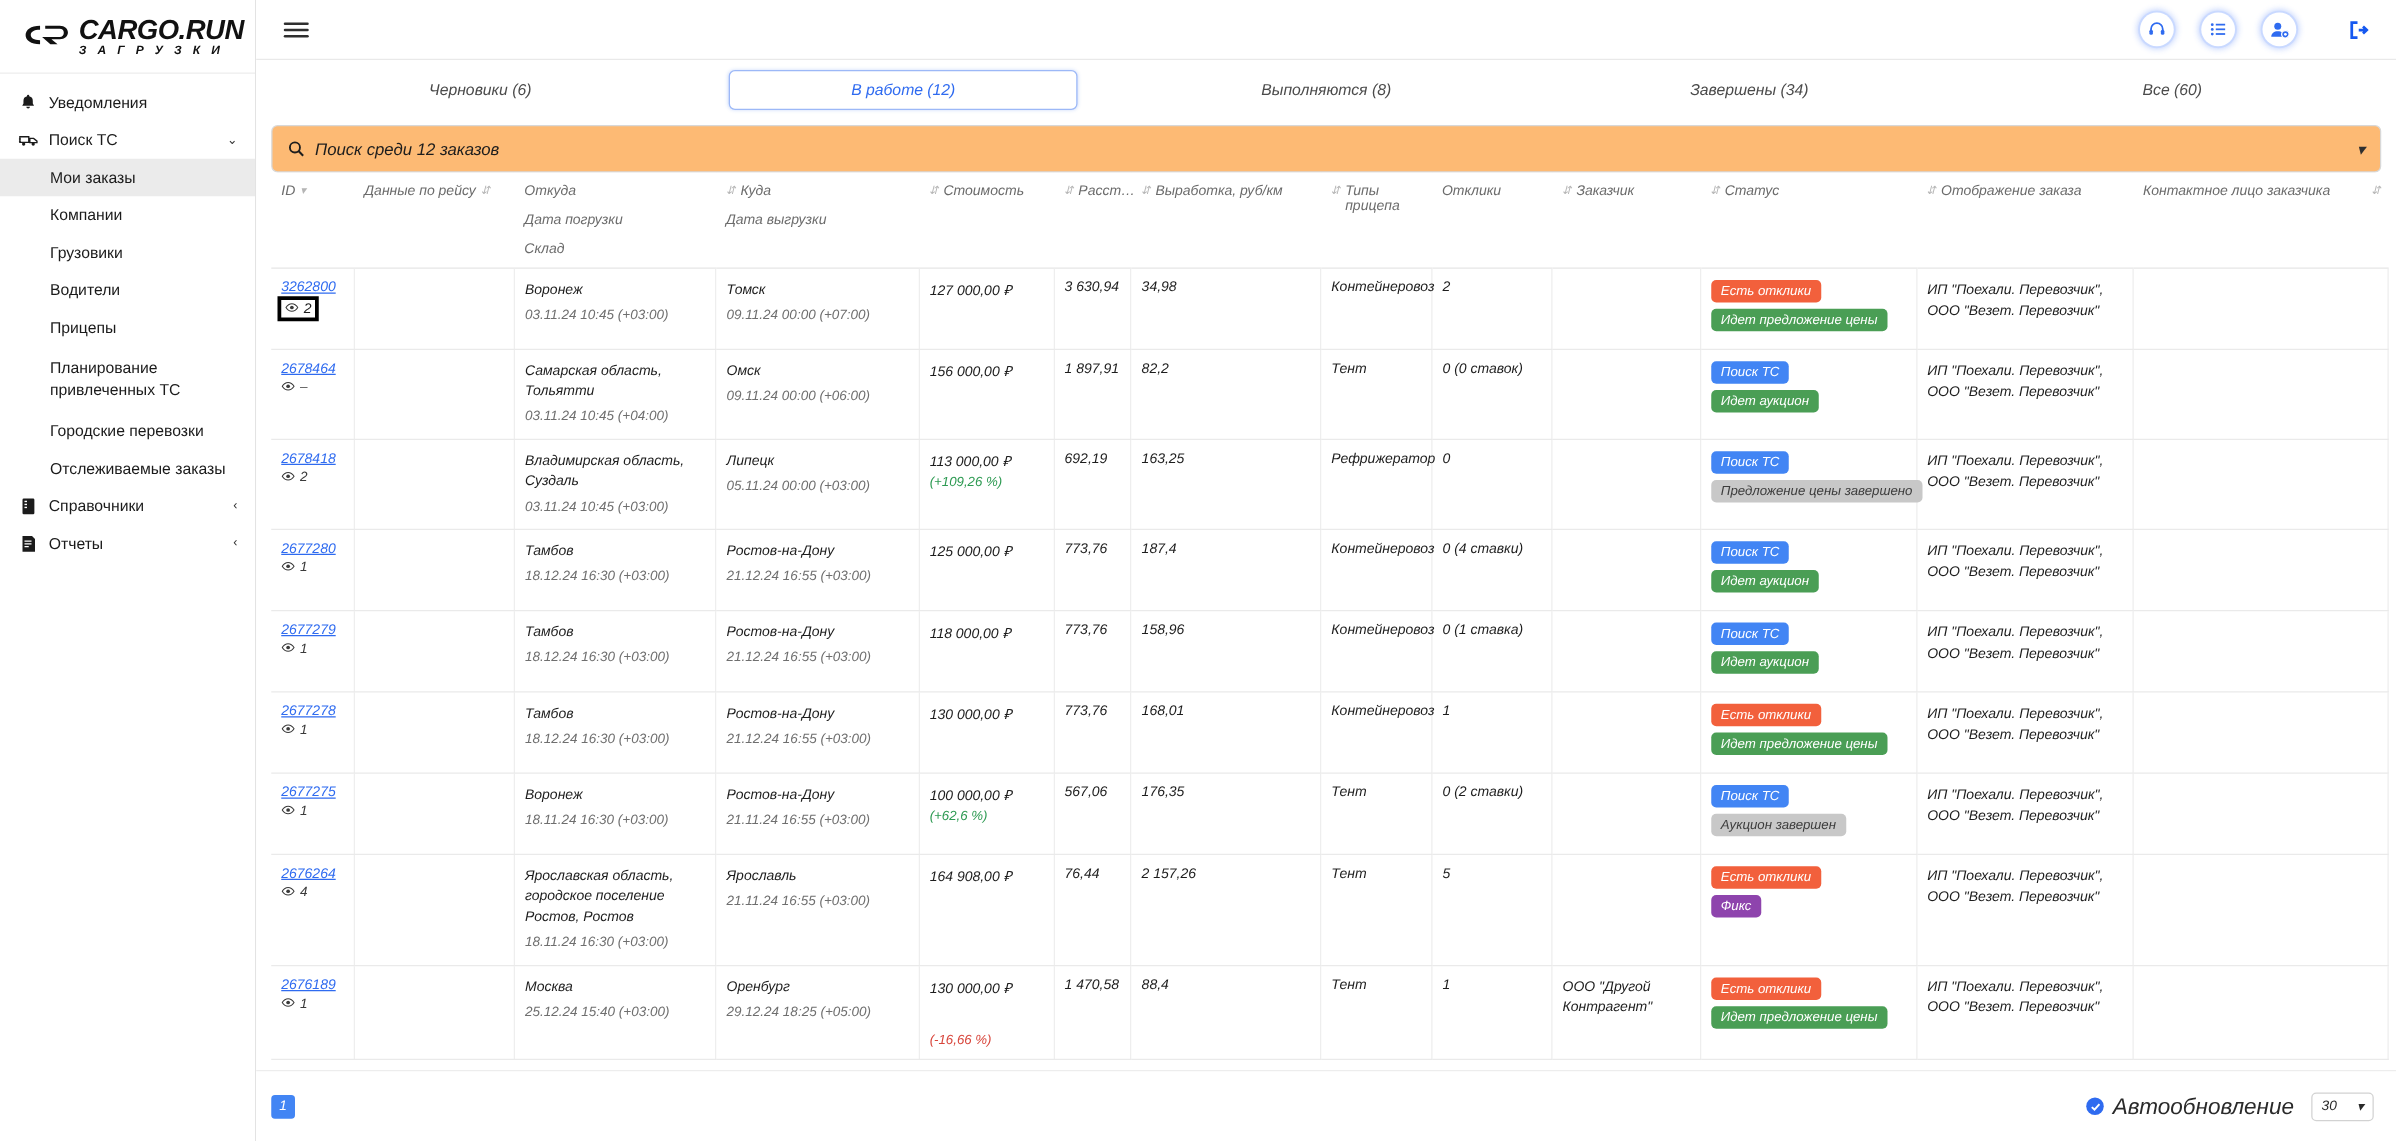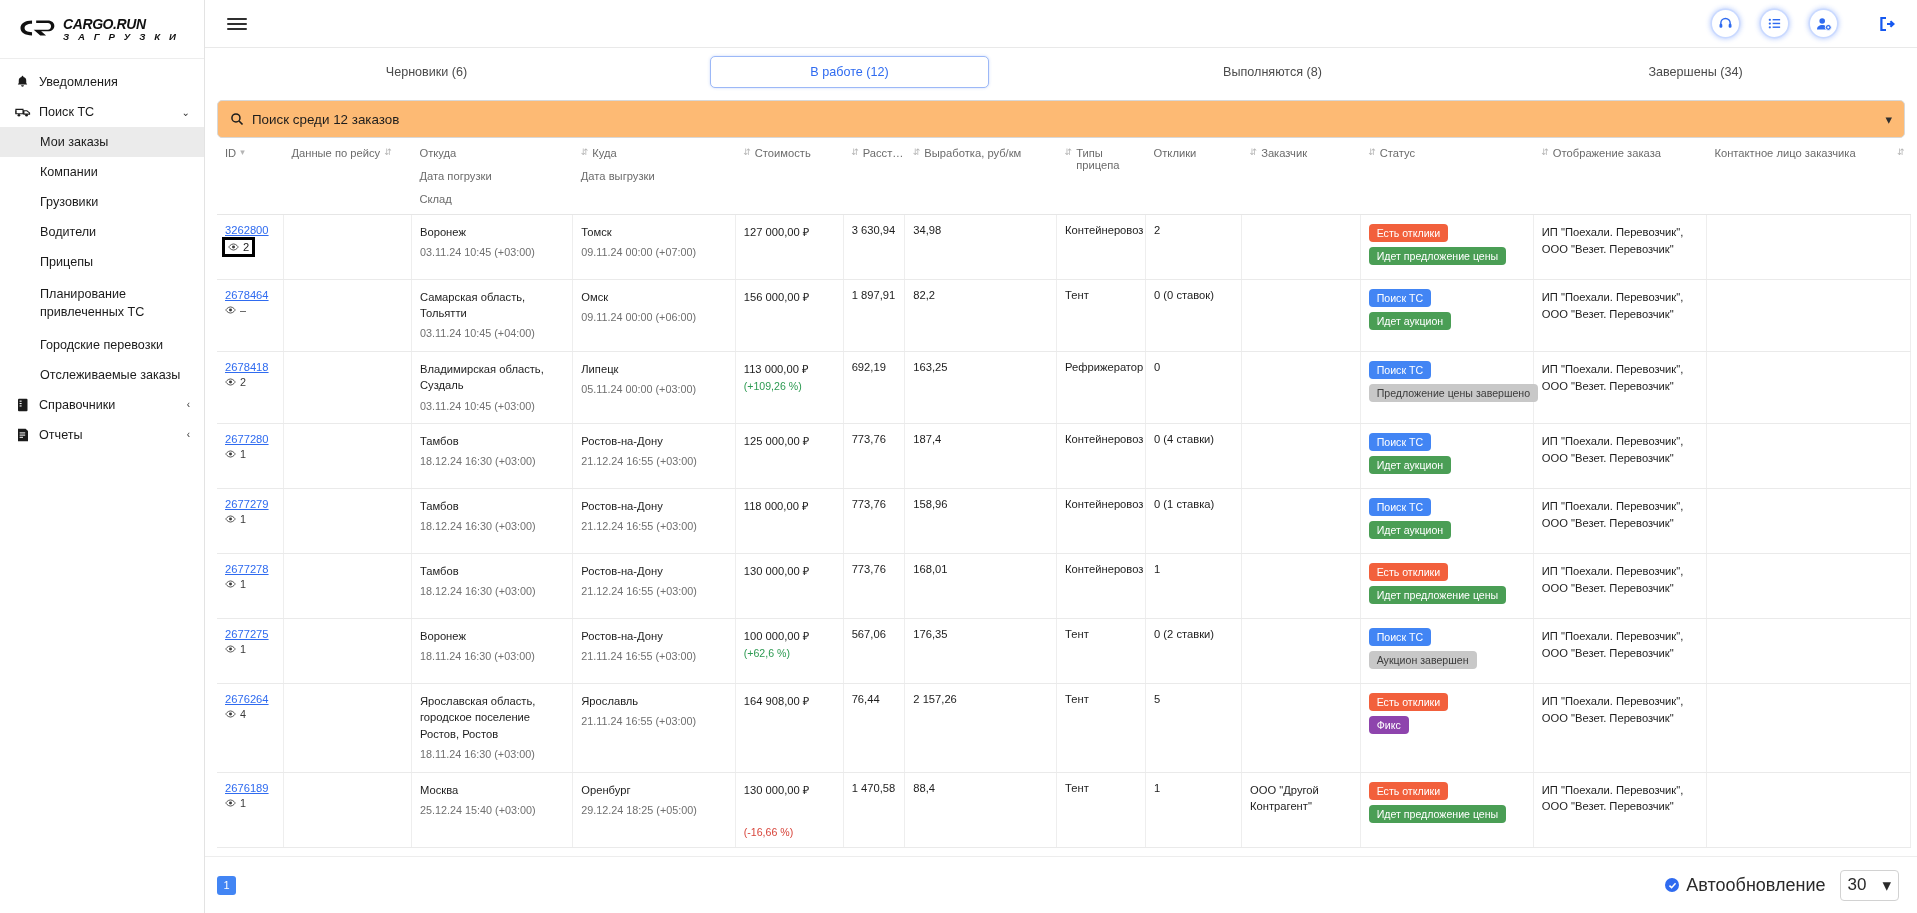--- a/index.html
+++ b/index.html
@@ -17,21 +17,21 @@
     border-right: 1px solid #e3e3e3;
     display: flex; flex-direction: column;
   }
   .logo-box {
     height: 59px; display: flex; align-items: center;
     padding-left: 18px; border-bottom: 1px solid #ededed;
   }
   .logo-mark { width: 38px; height: 26px; flex: 0 0 38px; }
   .logo-text { margin-left: 7px; line-height: 1; }
   .logo-main {
-    font-size: 14px; font-weight: bold; font-style: italic;
+    font-size: 22px; font-weight: bold; font-style: italic;
     letter-spacing: -0.4px; color: #111111; display: block;
   }
   .logo-sub {
     font-size: 9.6px; font-weight: bold; font-style: italic;
     letter-spacing: 3.1px; color: #111111; display: block; margin-top: 1px;
   }
 
   .nav { padding-top: 8px; }
   .nav-item {
     display: flex; align-items: center;
@@ -45,21 +45,21 @@
   }
   .nav-item .chev { margin-left: auto; font-size: 10px; color: #333; }
   .nav-sub {
     display: flex; align-items: center;
     padding: 8px 14px 8px 40px;
     font-size: 12.6px; color: #1b1b1b; cursor: pointer;
   }
   .nav-sub.active { background: #ebebeb; }
 
   
-  .main { flex: 1; height: 913px; display: flex; flex-direction: column; background: #fff; }
+  .main { flex: 1; height: 913px; display: flex; flex-direction: column; background: #fff; font-style: italic; }
 
   .topbar {
     height: 48px; flex: 0 0 48px; display: flex; align-items: center;
     padding: 0 22px; border-bottom: 1px solid #e9e9e9; background: #fff;
   }
   .burger { width: 20px; cursor: pointer; }
   .burger span { display: block; height: 2px; background: #2f2f2f; margin: 3px 0; border-radius: 1px; }
   .topbar-right { margin-left: auto; display: flex; align-items: center; gap: 22px; }
   .circ-btn {
     width: 27px; height: 27px; border-radius: 50%;
@@ -159,21 +159,21 @@
     font-size: 11px; display: flex; align-items: center; justify-content: center;
     border-radius: 3px; cursor: pointer;
   }
   .foot-right { margin-left: auto; display: flex; align-items: center; gap: 14px; }
   .autoref { display: flex; align-items: center; gap: 7px; font-size: 18px; color: #2a2a2a; cursor: pointer; }
   .check-round {
     width: 14px; height: 14px; border-radius: 50%; background: #2f6bf0;
     display: flex; align-items: center; justify-content: center;
   }
   .sel {
-    border: 1px solid #d2d2d2; border-radius: 4px; font-size: 17px;
+    border: 1px solid #d2d2d2; border-radius: 4px; font-size: 11px;
     padding: 4px 7px; display: flex; align-items: center; gap: 16px;
     color: #2a2a2a; cursor: pointer; background: #fff;
   }
 </style>
 </head>
 <body>
 
 <aside class="sidebar">
   <div class="logo-box">
     <span class="logo-mark">
@@ -312,20 +312,23 @@
         <div class="tab">Черновики (6)</div>
       </div>
     <div class="tabwrap">
         <div class="tab active">В работе (12)</div>
       </div>
     <div class="tabwrap">
         <div class="tab">Выполняются (8)</div>
       </div>
     <div class="tabwrap">
         <div class="tab">Завершены (34)</div>
+      </div>
+    <div class="tabwrap">
+        <div class="tab">Все (60)</div>
       </div>
   </div>
 
   <div class="searchwrap">
     <div class="searchbar">
       <span class="sicon">
         <svg width="14" height="14" viewBox="0 0 16 16">
             <circle cx="6.8" cy="6.8" r="4.6" fill="none" stroke="#1d1d1d" stroke-width="1.7"></circle>
             <path d="M10.3 10.3 14.3 14.3" stroke="#1d1d1d" stroke-width="1.9"></path>
           </svg>

